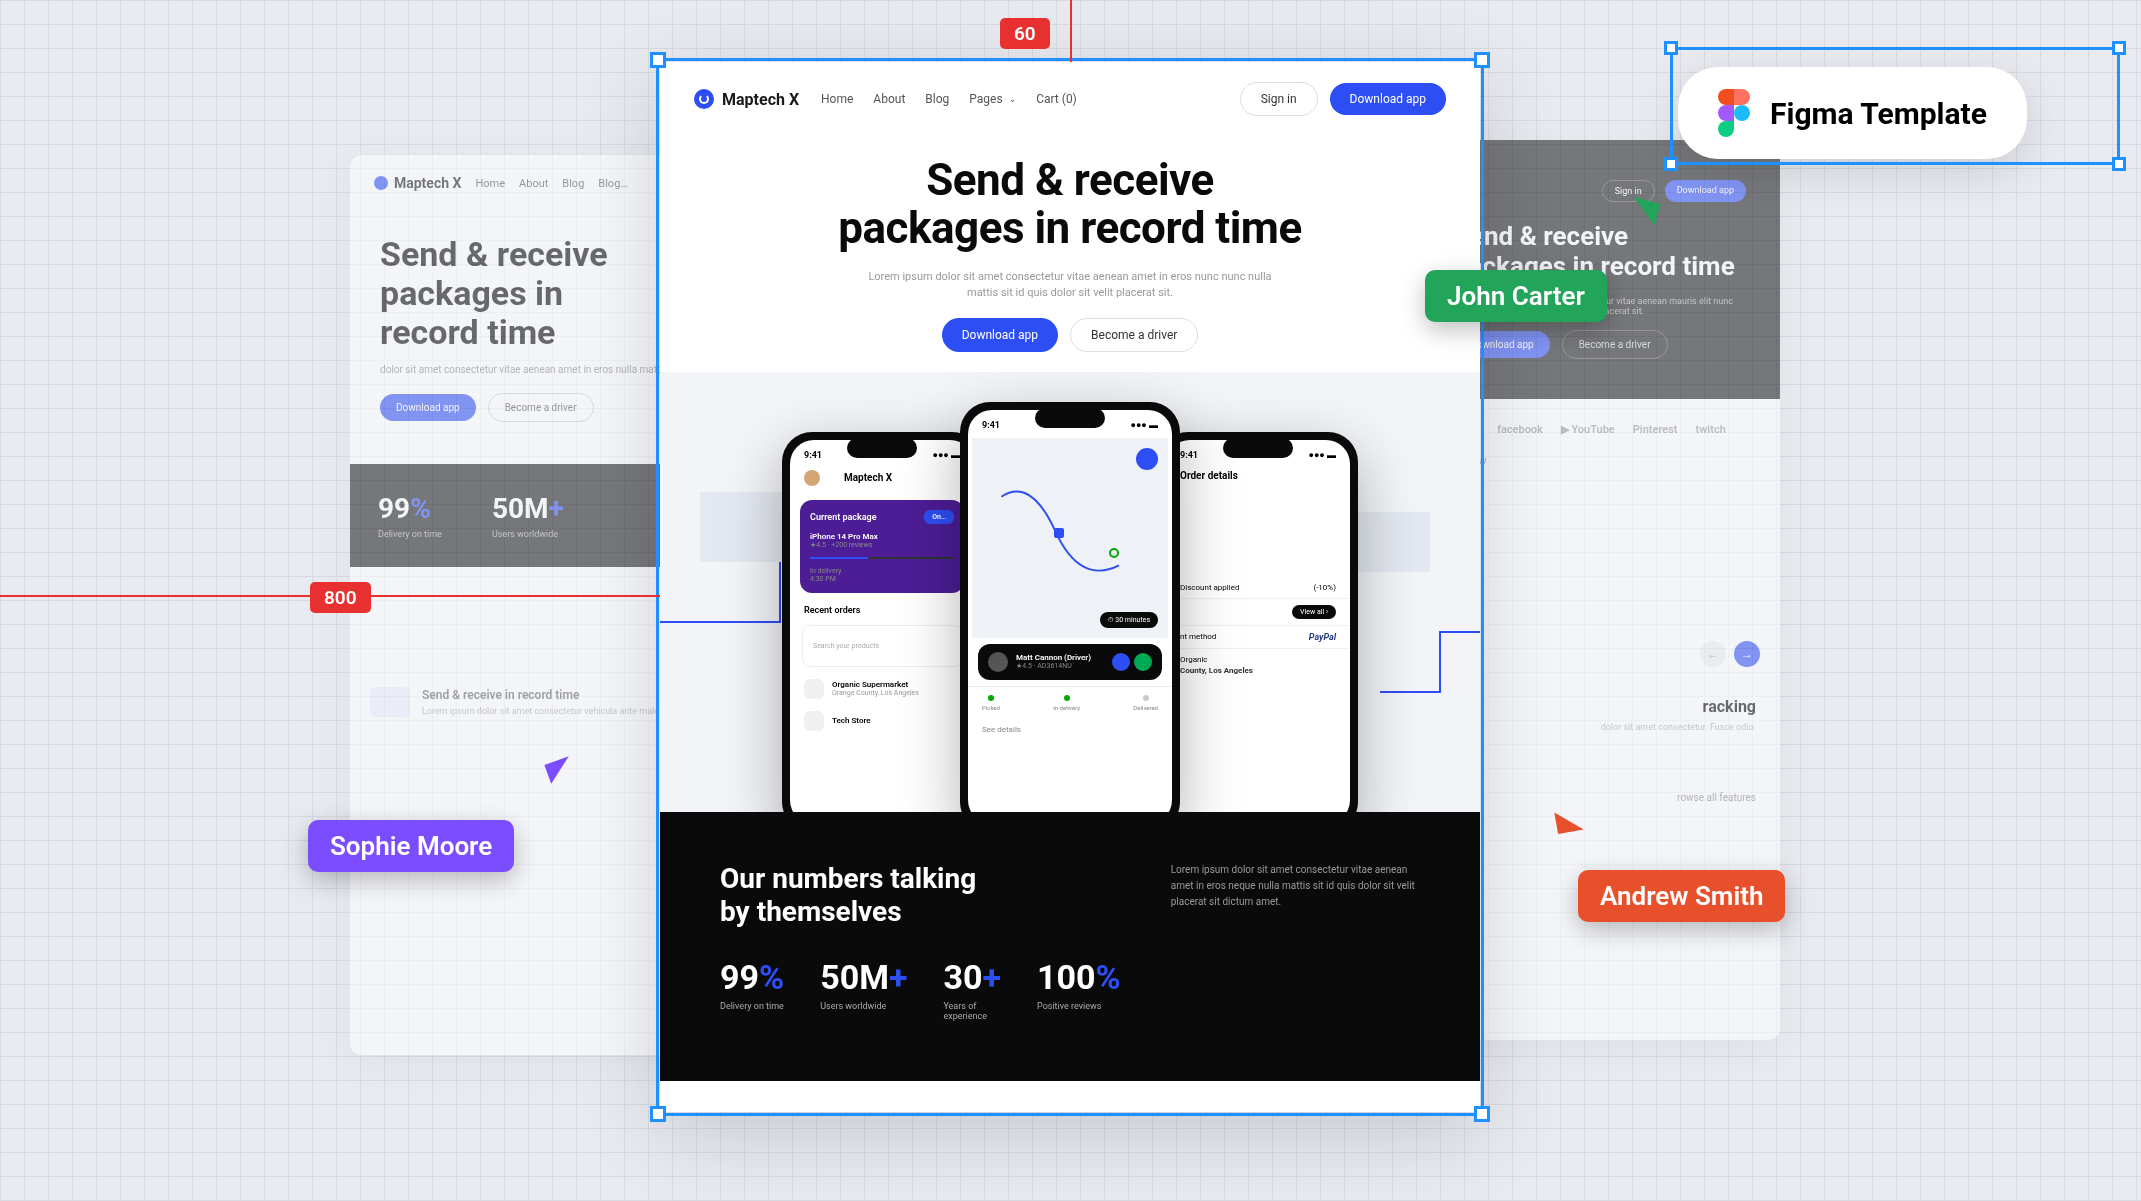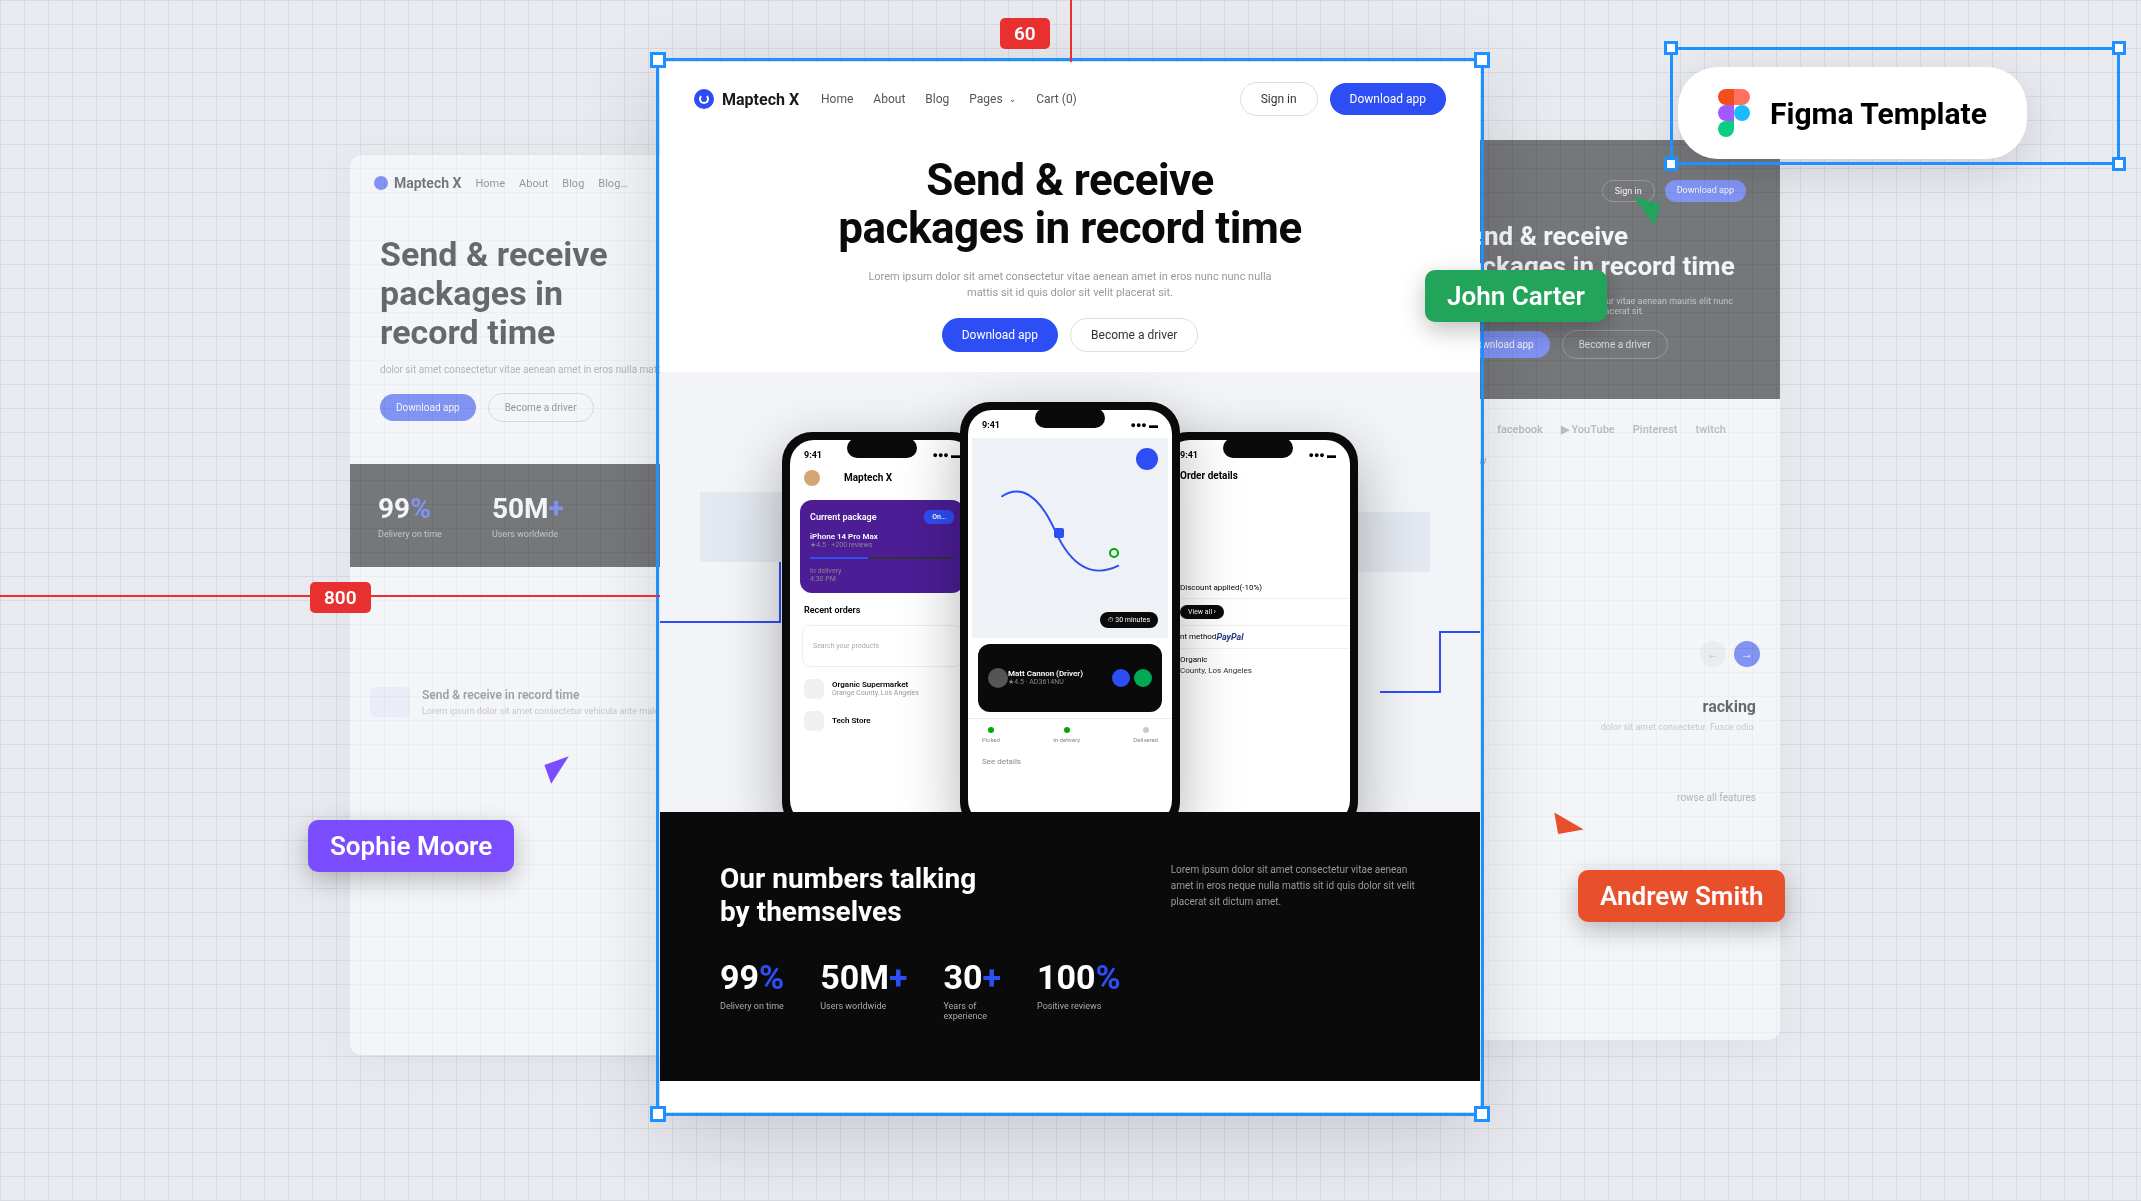--- a/index.html
+++ b/index.html
@@ -72,29 +72,29 @@
 .ph-section-title{font-size:9px;font-weight:600;padding:4px 14px}
 .ph-search{margin:6px 12px;padding:16px 10px;border:1px solid #eee;border-radius:8px;font-size:7px;color:#aaa}
 .ph-row{display:flex;gap:8px;padding:6px 14px;font-size:8px;align-items:center}
 .ph-row-icon{width:20px;height:20px;background:#f0f0f0;border-radius:6px}
 .ph-row-sub{color:#999;font-size:7px}
 .ph-map{height:200px;background:#eef1f6;position:relative;margin:4px}
 .ph-map-pin{position:absolute;width:10px;height:10px;background:#2d4ef5;border-radius:2px;top:45%;left:42%}
 .ph-map-dot{position:absolute;width:10px;height:10px;border:2px solid #0a0;border-radius:50%;top:55%;left:70%}
 .ph-map-badge{position:absolute;top:10px;right:10px;width:22px;height:22px;background:#2d4ef5;border-radius:50%}
 .ph-time-chip{position:absolute;bottom:10px;right:10px;background:#0a0a0a;color:#fff;font-size:7px;padding:4px 8px;border-radius:10px}
-.ph-driver{margin:6px 10px;background:#0a0a0a;color:#fff;border-radius:12px;padding:24px 10px;font-size:8px;display:flex;align-items:center;}
+.ph-driver{margin:6px 10px;background:#0a0a0a;color:#fff;border-radius:12px;padding:8px 10px;font-size:8px;display:flex;align-items:center;gap:8px}
 .ph-avatar{width:20px;height:20px;background:#555;border-radius:50%}
 .ph-driver-actions{margin-left:auto;display:flex;gap:4px}
 .ph-action{width:18px;height:18px;background:#2d4ef5;border-radius:50%}
 .ph-steps{display:flex;justify-content:space-between;padding:8px 14px;font-size:6px;color:#888;border-top:1px solid #eee;margin-top:6px}
 .ph-step-dot{width:6px;height:6px;border-radius:50%;background:#0a0;margin:0 auto 3px}
 .ph-details{padding:6px 14px;font-size:8px;color:#888}
 .ph-r-header{padding:6px 14px;font-size:10px;font-weight:700}
-.ph-r-row{display:flex;justify-content:flex-start;padding:6px 14px;font-size:8px;border-bottom:1px solid #f0f0f0}
+.ph-r-row{display:flex;justify-content:space-between;padding:6px 14px;font-size:8px;border-bottom:1px solid #f0f0f0}
 .ph-r-viewall{background:#0a0a0a;color:#fff;padding:3px 8px;border-radius:8px;font-size:7px}
 .pp-logo{color:#253b80;font-weight:700;font-style:italic;font-size:9px}
 
 .stats-block{background:#0a0a0a;color:#fff;padding:50px 60px 60px;display:flex;gap:50px}
 .stats-left{flex:1}
 .stats-left h2{font-size:28px;font-weight:700;line-height:1.2}
 .stats-left .stats-row{display:flex;gap:36px;margin-top:28px}
 .stat-v{font-size:34px;font-weight:700}
 .stat-v .acc{color:#2d4ef5}
 .stat-l{font-size:9px;color:#aaa;margin-top:4px}
@@ -341,21 +341,21 @@
           <div class="ph-r-row">
               <span></span>
               <span class="ph-r-viewall">View all ›</span>
             </div>
           <div class="ph-r-row">
               <span>nt method</span>
               <span class="pp-logo">PayPal</span>
             </div>
           <div class="ph-r-row" style="border:none;flex-direction:column;align-items:flex-start;gap:2px">
               <span>Organic</span>
-              <span style="font-weight:400;color:#333">County, Los Angeles</span>
+              <span style="font-weight:700;color:#333">County, Los Angeles</span>
             </div>
         </div>
       </div>
     </div>
   </div>
 
   <div class="stats-block">
     <div class="stats-left">
       <h2><span>Our numbers talking</span><br><span>by themselves</span></h2>
       <div class="stats-row">

